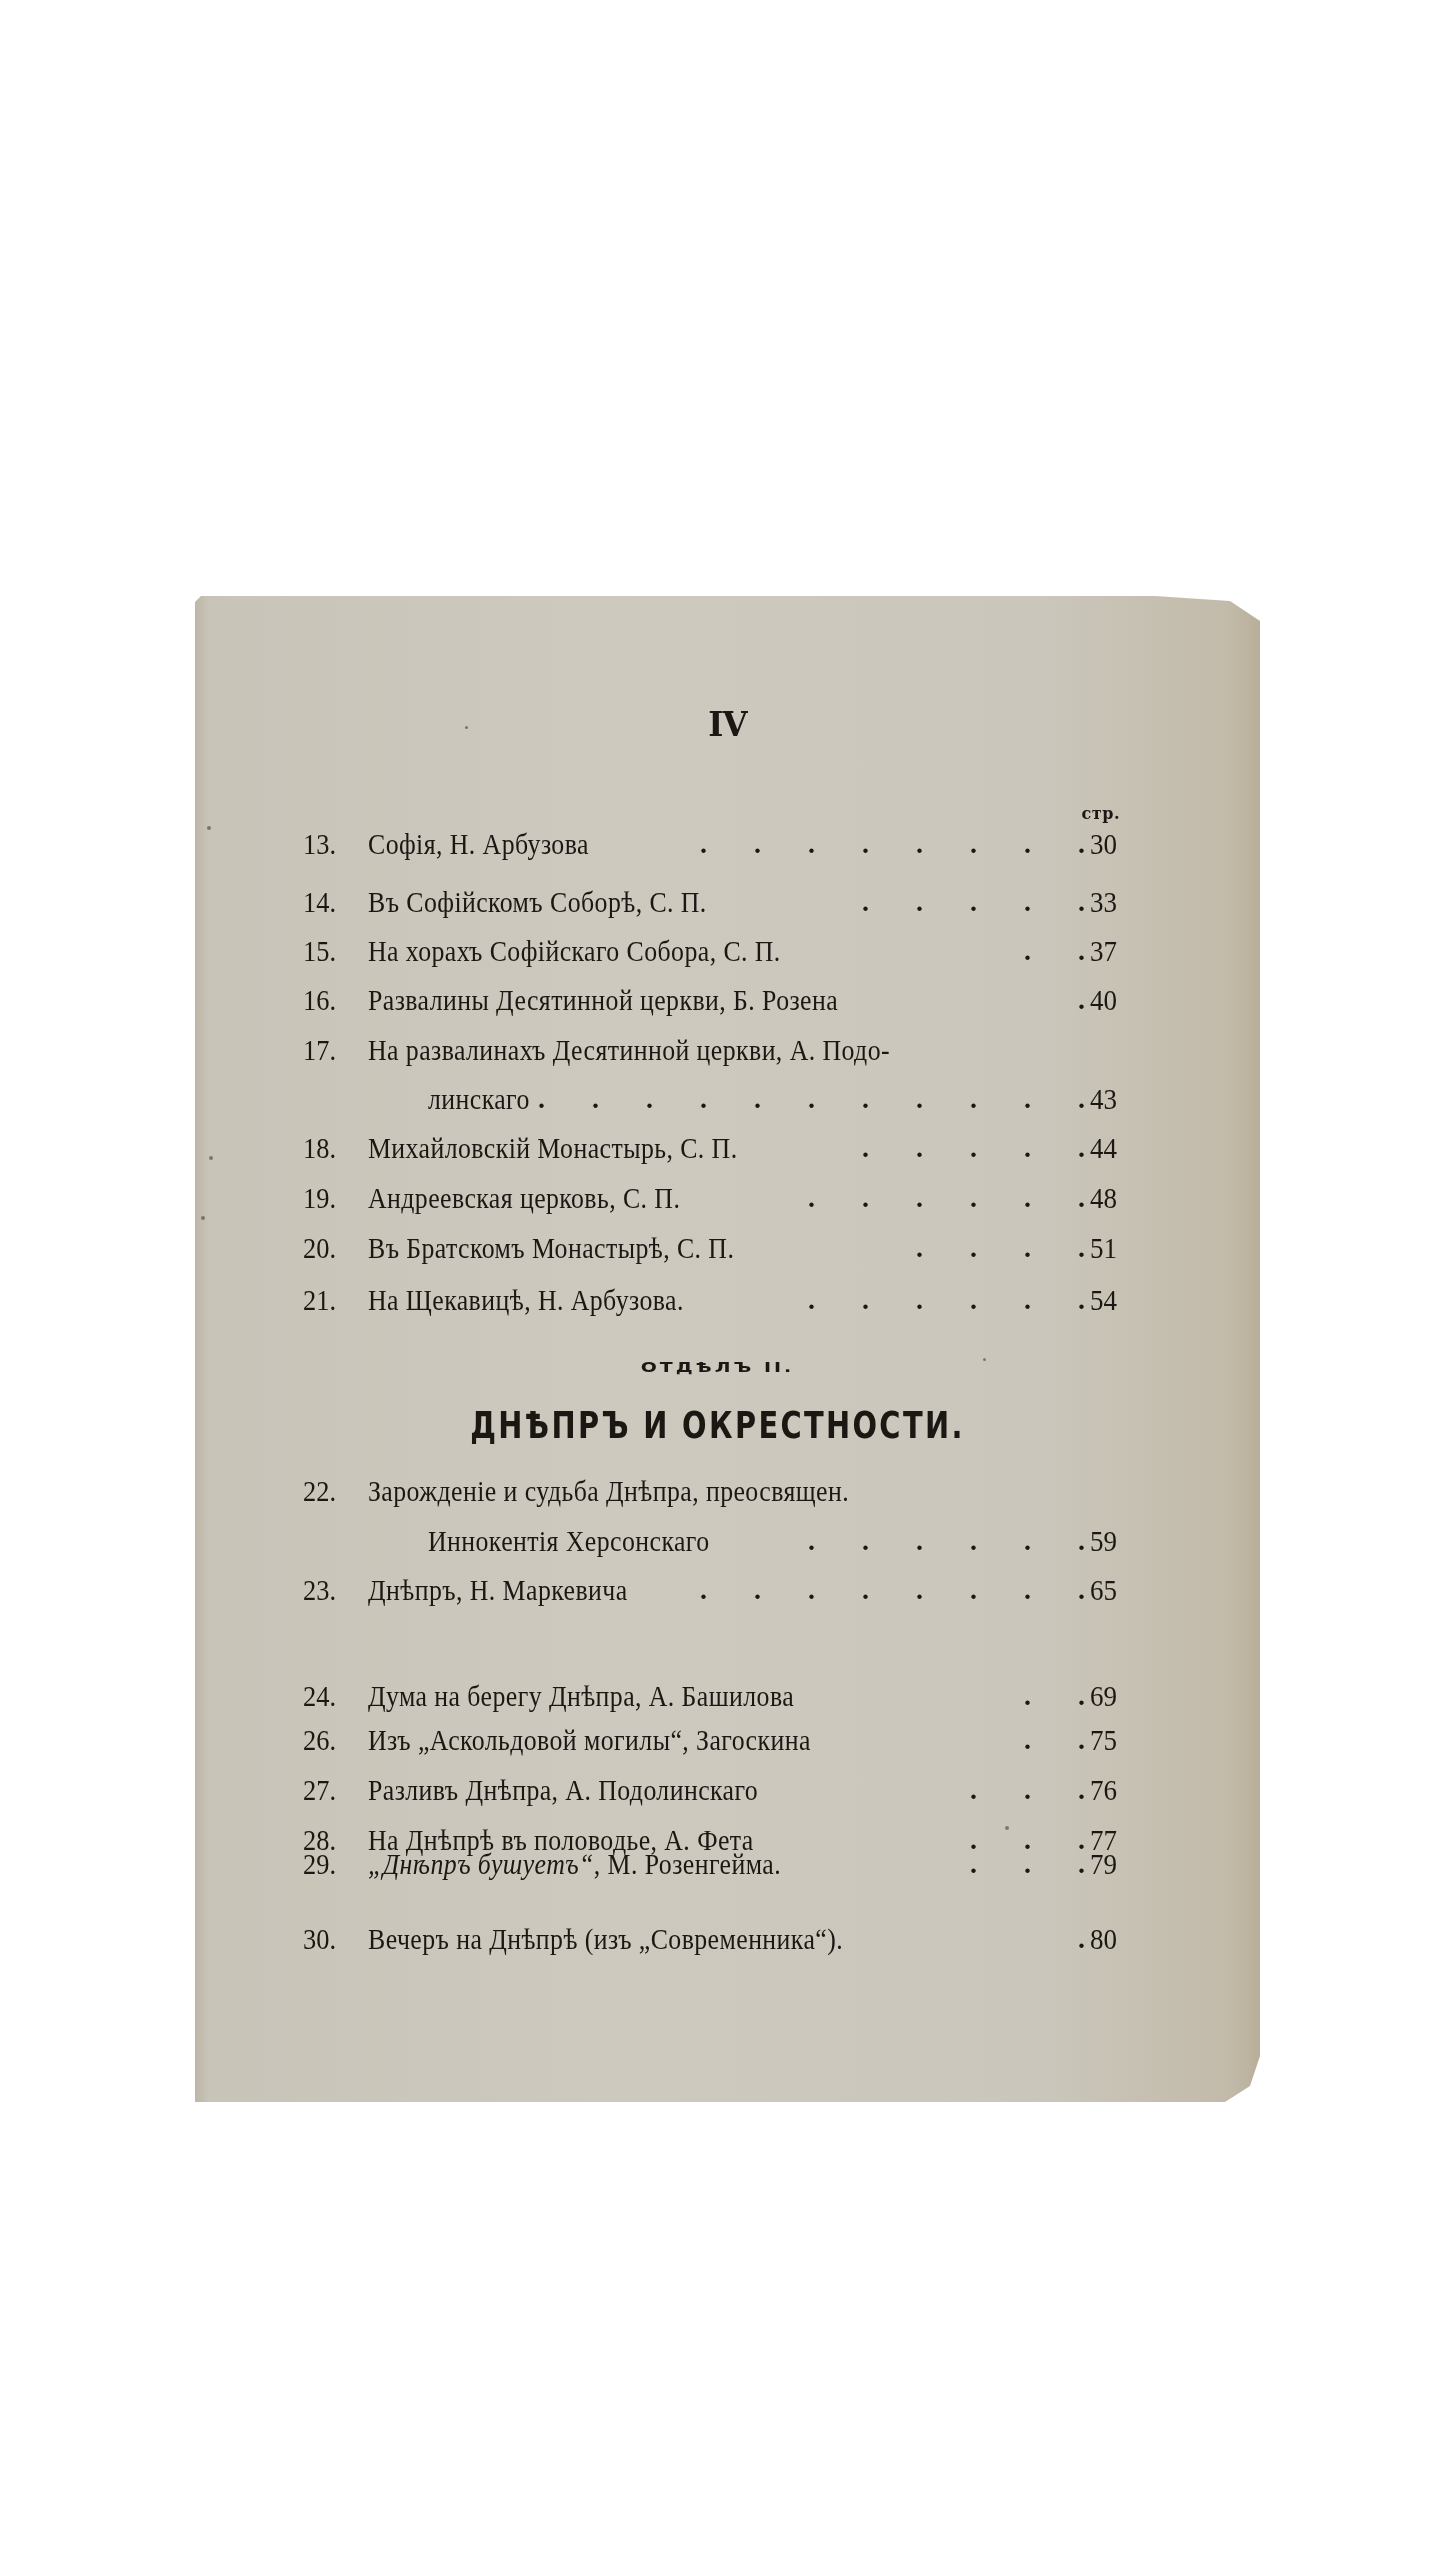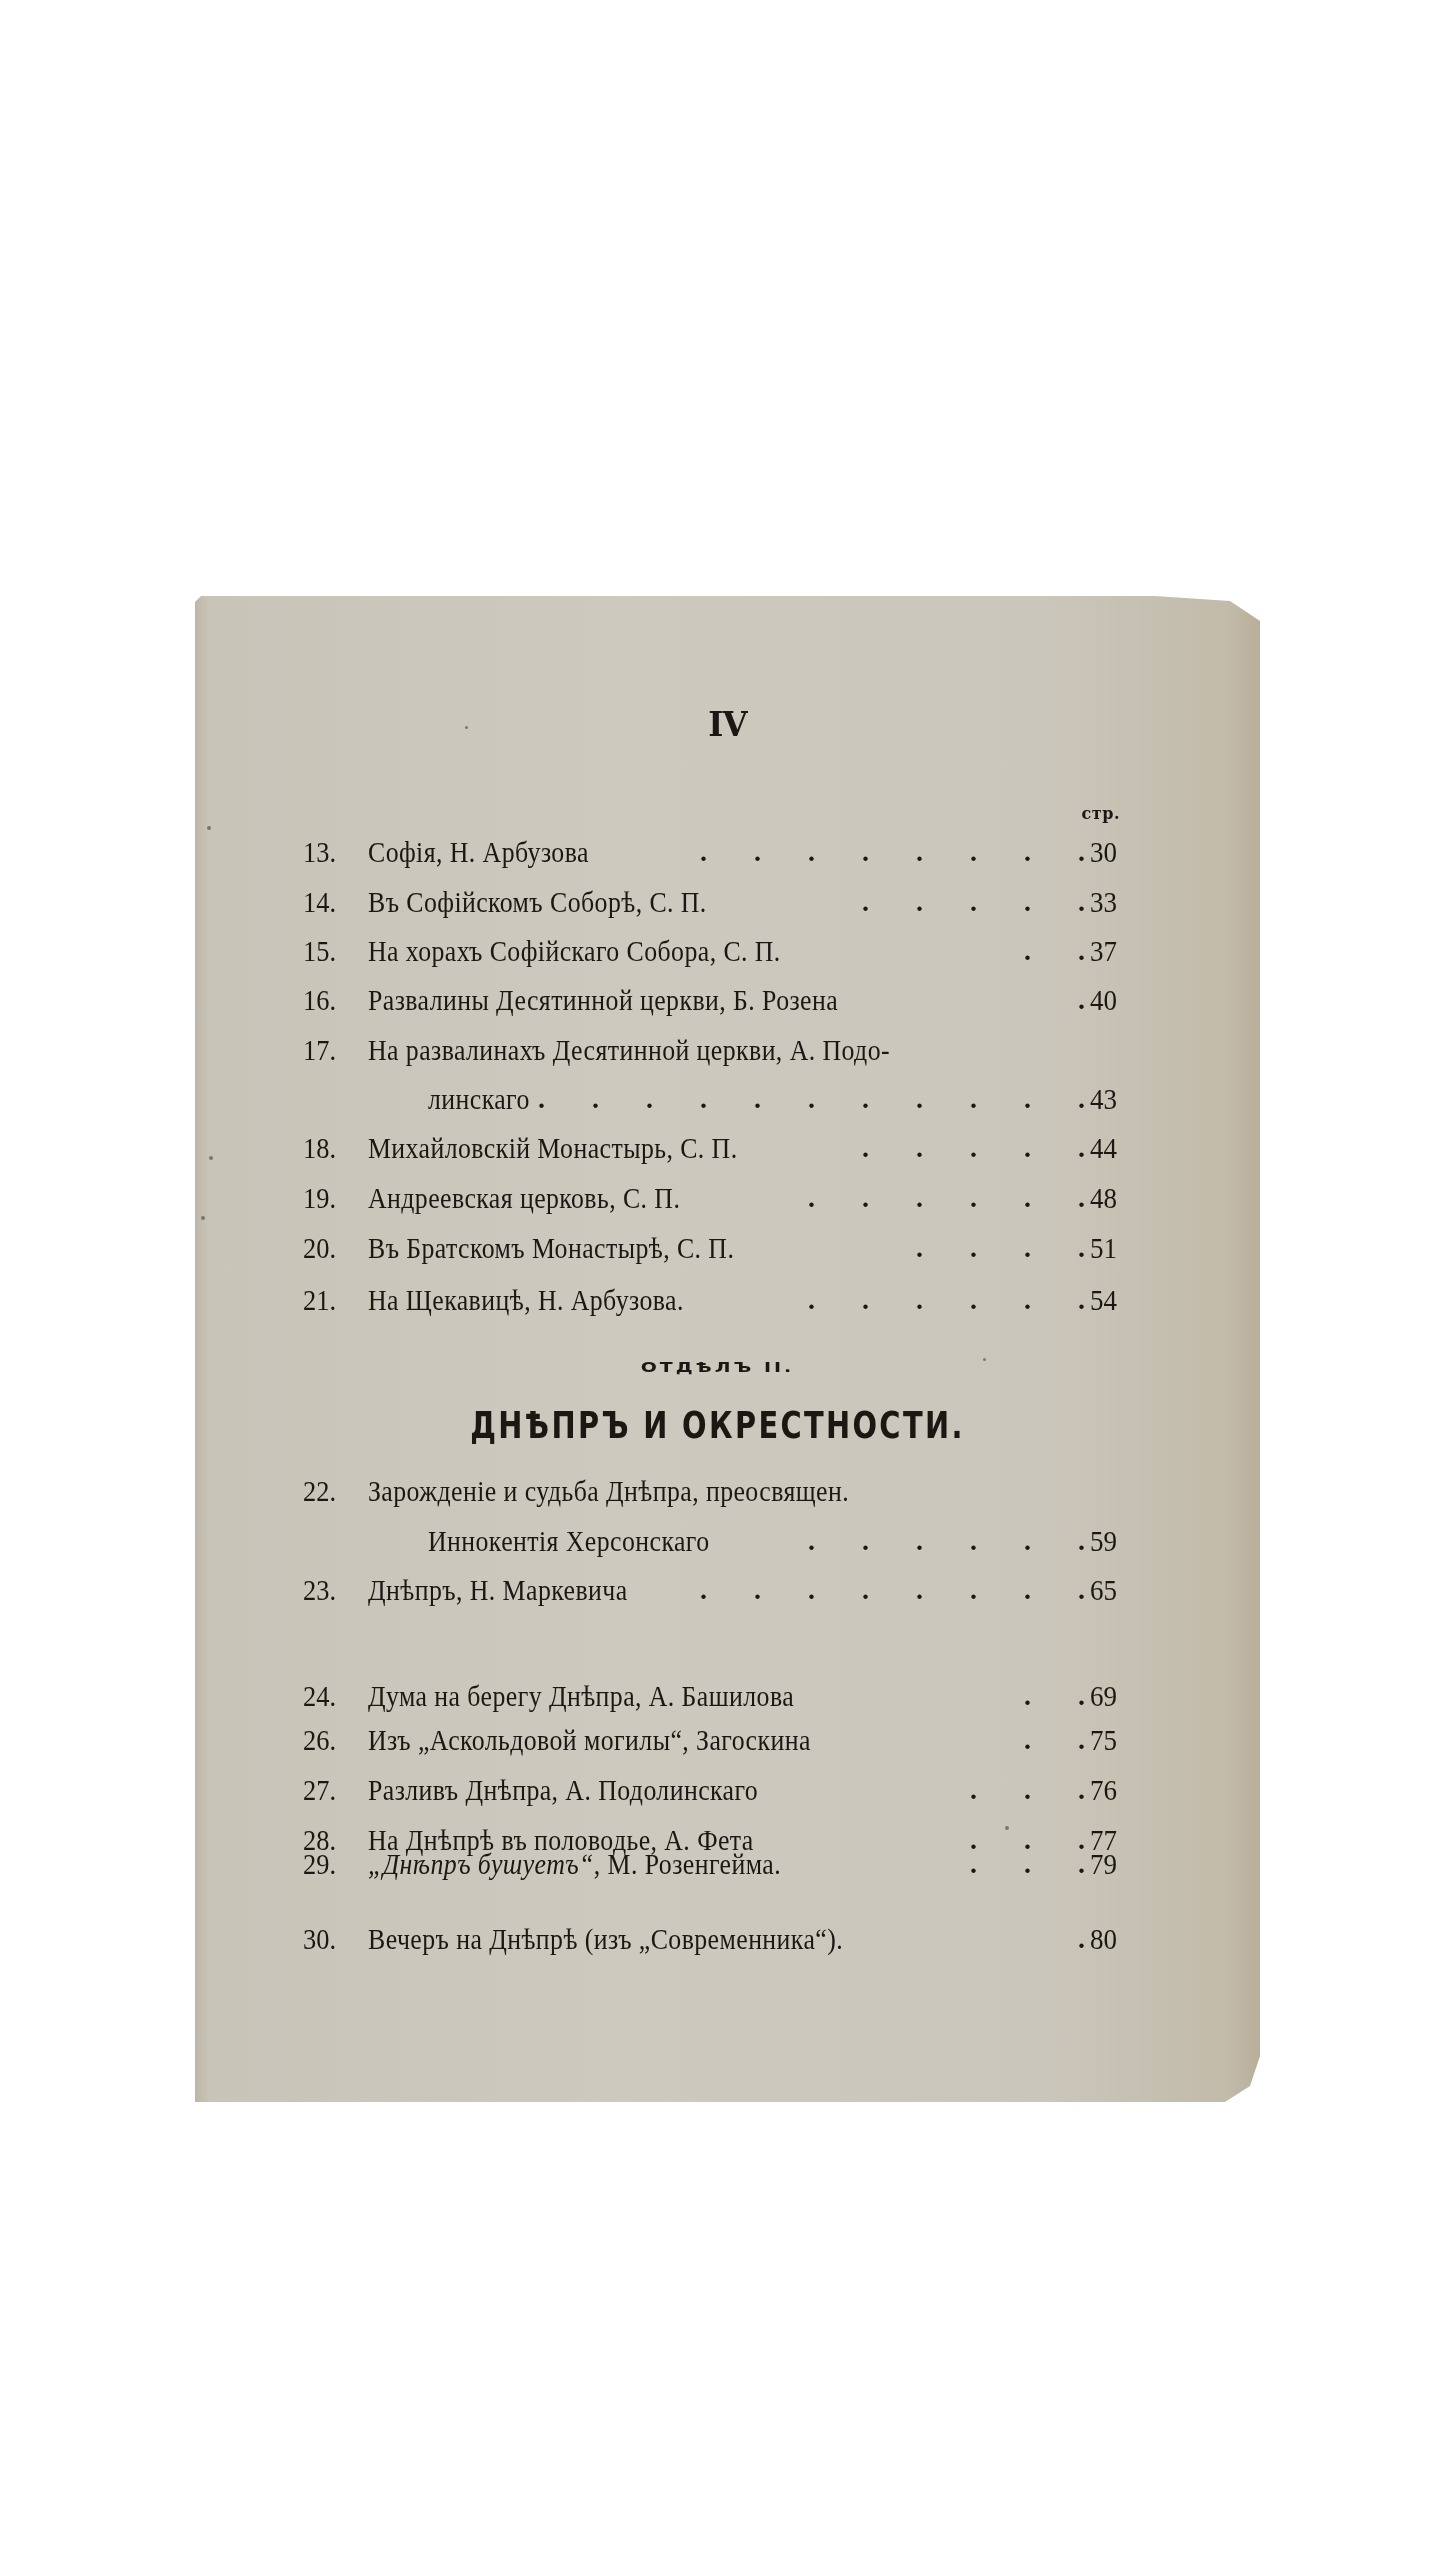--- a/index.html
+++ b/index.html
@@ -47,21 +47,21 @@
   .speck { position:absolute; width:4px; height:4px; border-radius:50%; background:#5a544b; opacity:0.7; }
 </style>
 </head>
 <body>
 
 <div class="page">
 
   <div class="page-num">IV</div>
   <div class="str">стр.</div>
 
-  <div class="row" style="top:236px">
+  <div class="row" style="top:228px">
     <span class="num">13.</span>
     <span class="title">Софія, Н. Арбузова</span>
     <span class="leader" style="right:155px">. . . . . . . .</span>
     <span class="pg">30</span>
   </div>
   <div class="row" style="top:286px">
     <span class="num">14.</span>
     <span class="title">Въ Софійскомъ Соборѣ, С. П.</span>
     <span class="leader" style="right:155px">. . . . .</span>
     <span class="pg">33</span>

